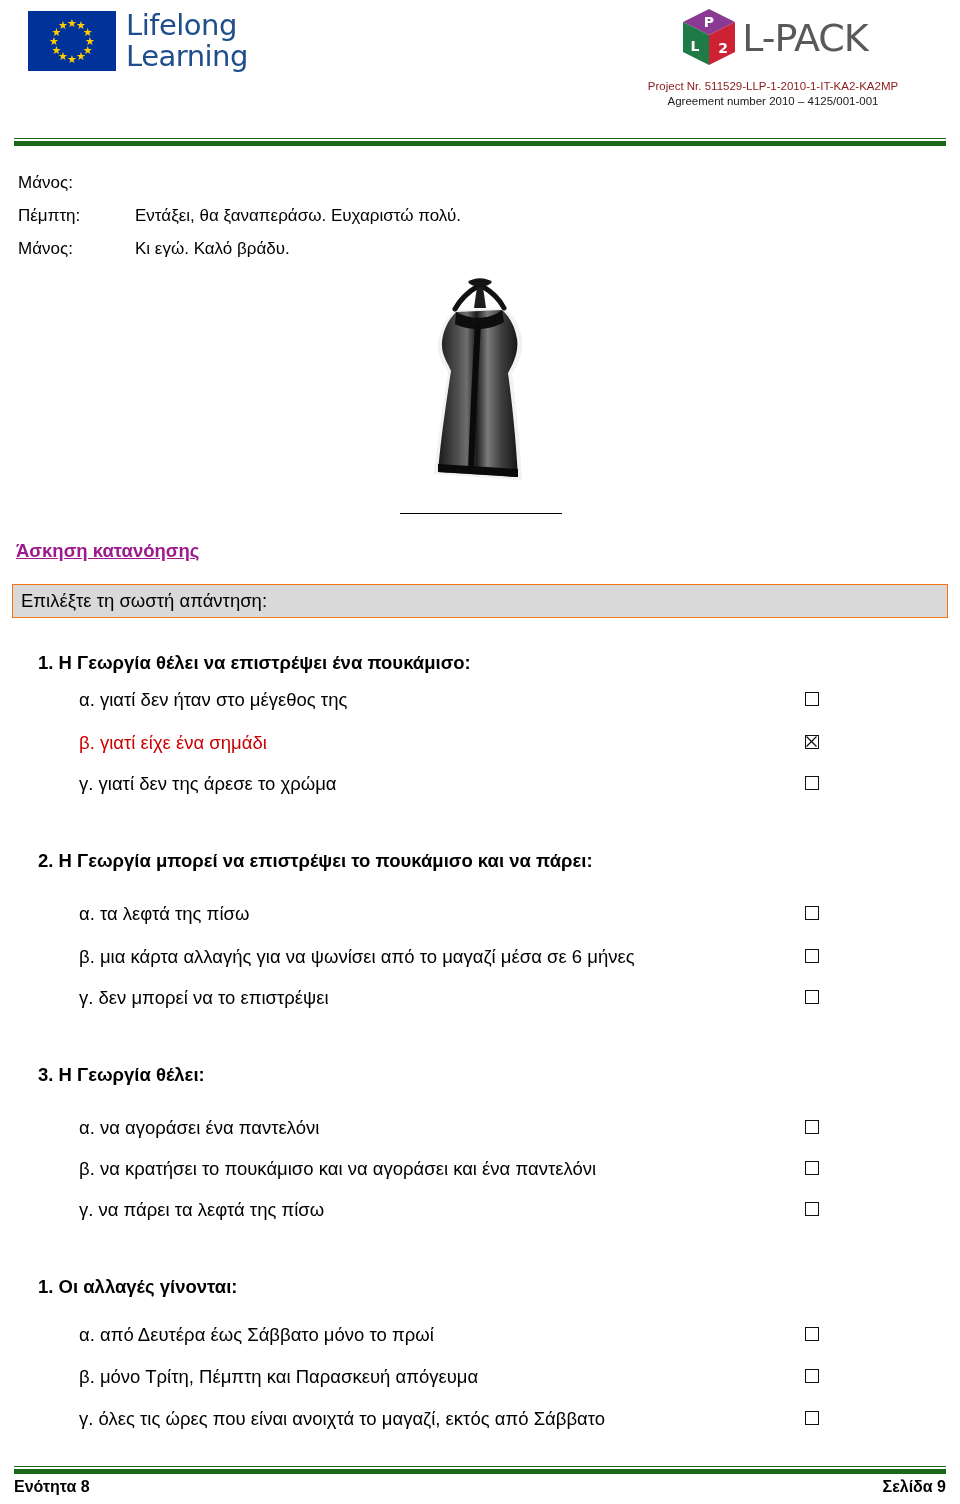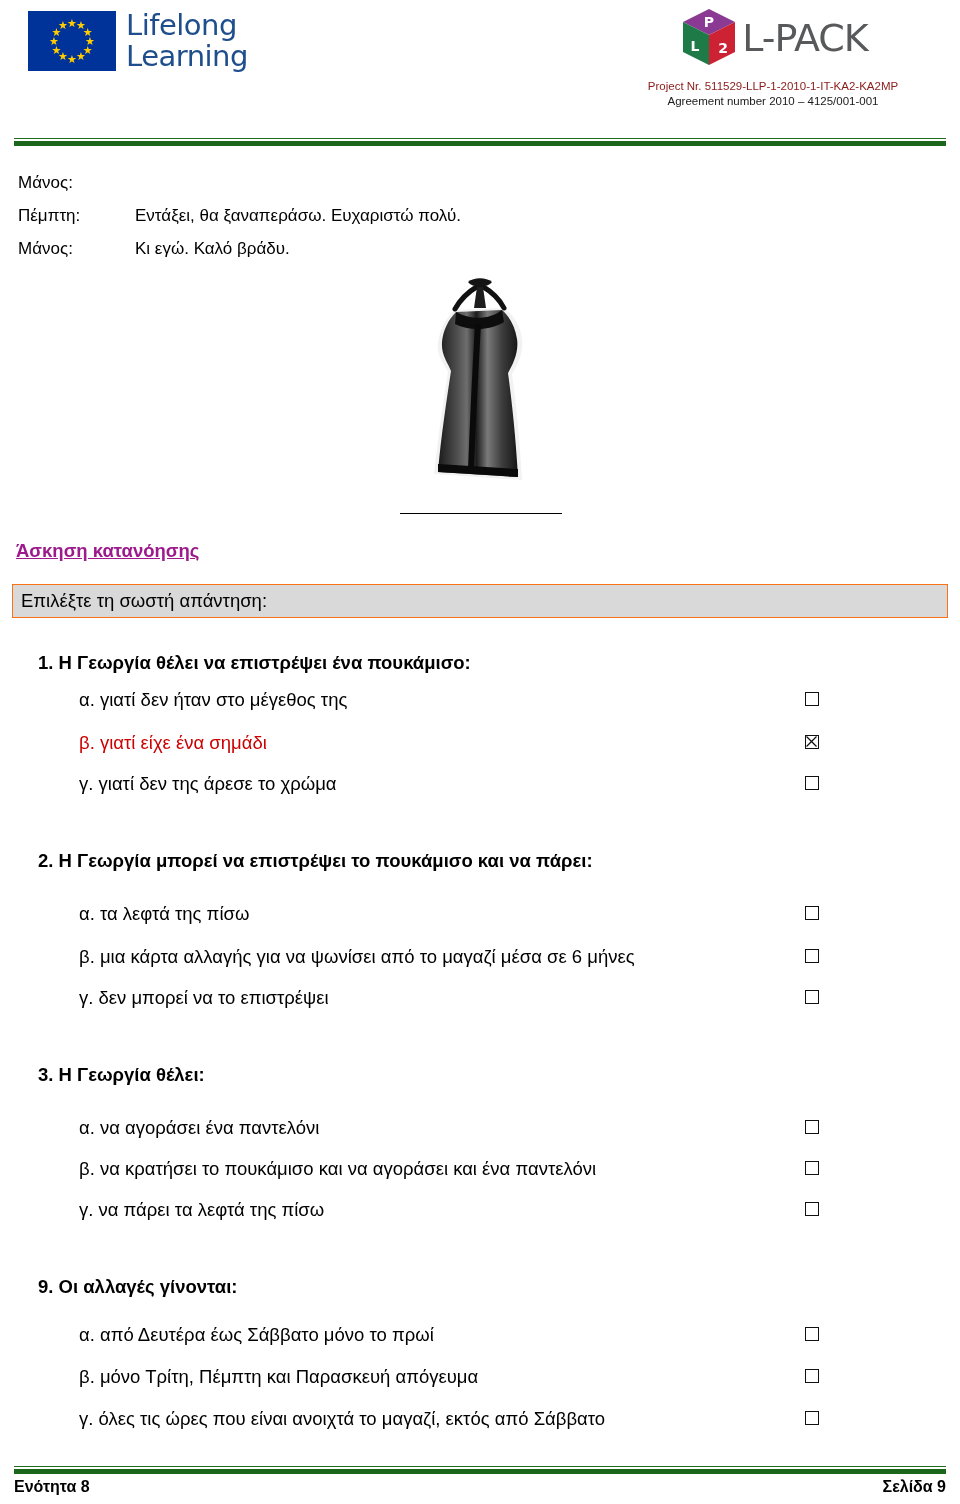--- a/index.html
+++ b/index.html
@@ -369,21 +369,21 @@
       </div>
       <span class="cbox" style="left: 781px; top: 11px;"></span>
     </div>
     <div class="question-block" style="top: 1191px;">
       <div class="opt-row">
         <span class="opt-text">γ. να πάρει τα λεφτά της πίσω</span>
       </div>
       <span class="cbox" style="left: 781px; top: 11px;"></span>
     </div>
     <div class="question-block" style="top: 1272px;">
-      <div class="q-title">9. Οι αλλαγές γίνονται:</div>
+      <div class="q-title">1. Οι αλλαγές γίνονται:</div>
     </div>
     <div class="question-block" style="top: 1316px;">
       <div class="opt-row">
         <span class="opt-text">α. από Δευτέρα έως Σάββατο μόνο το πρωί</span>
       </div>
       <span class="cbox" style="left: 781px; top: 11px;"></span>
     </div>
     <div class="question-block" style="top: 1358px;">
       <div class="opt-row">
         <span class="opt-text">β. μόνο Τρίτη, Πέμπτη και Παρασκευή απόγευμα</span>

